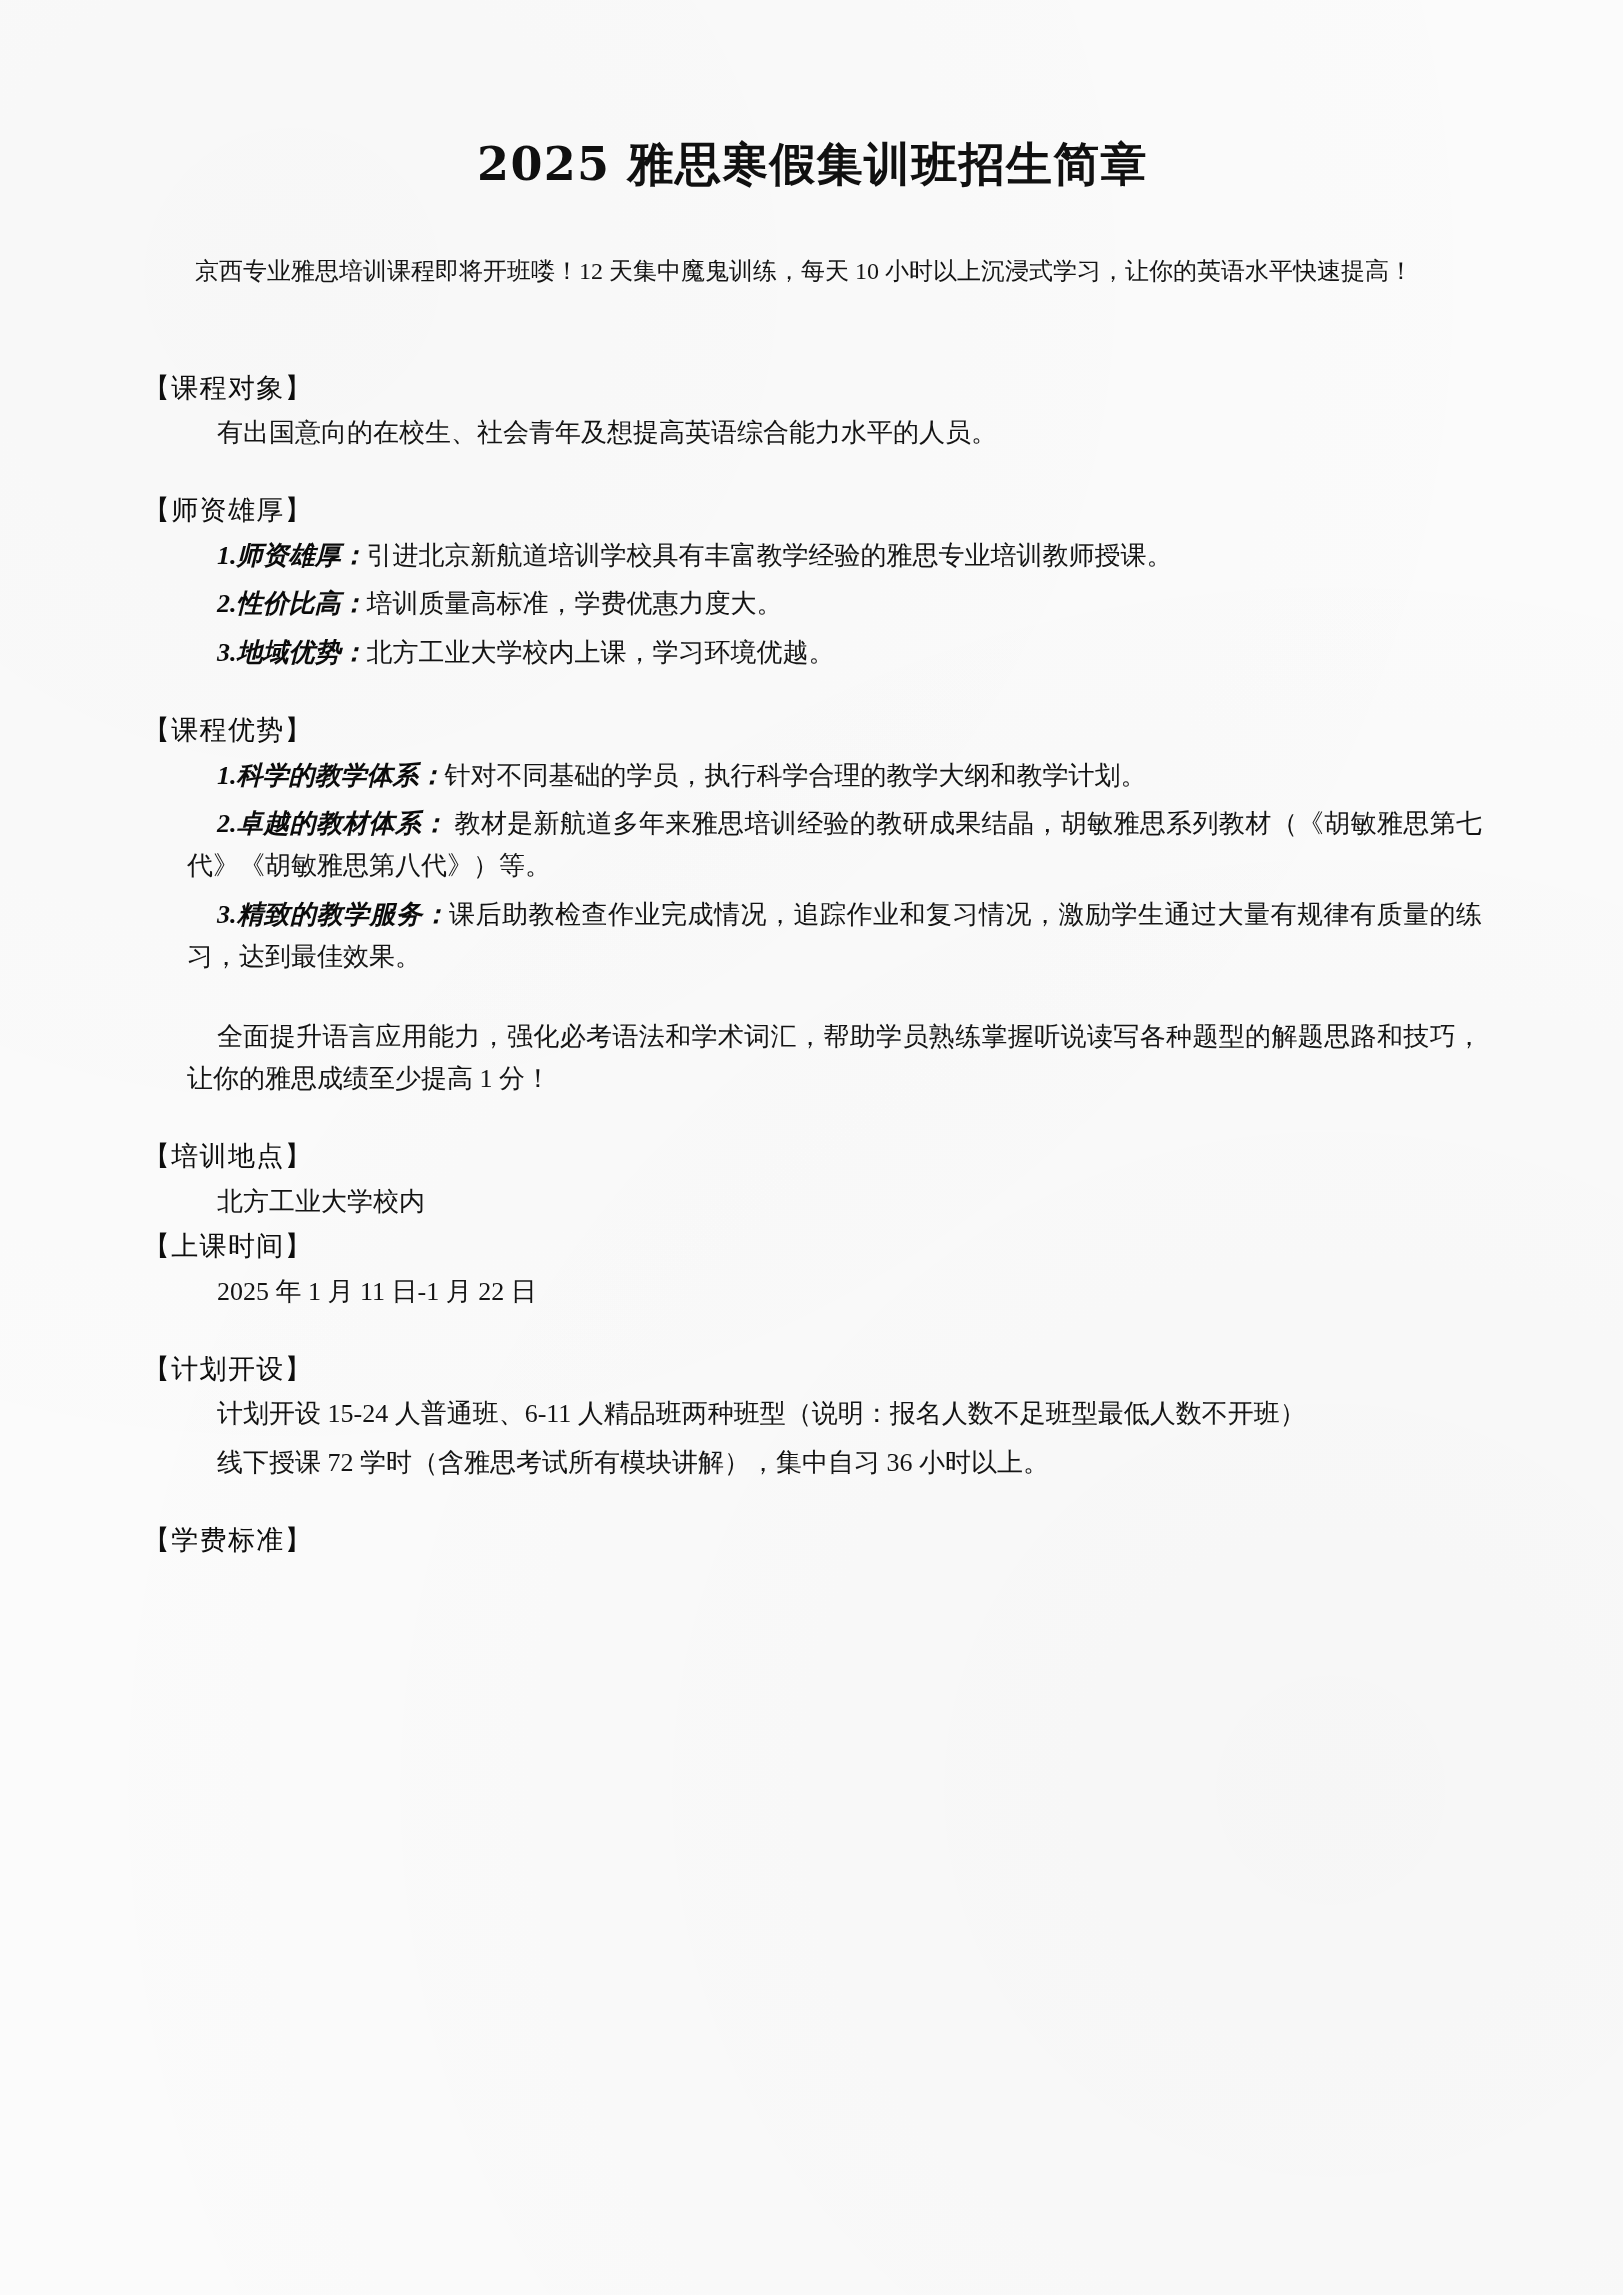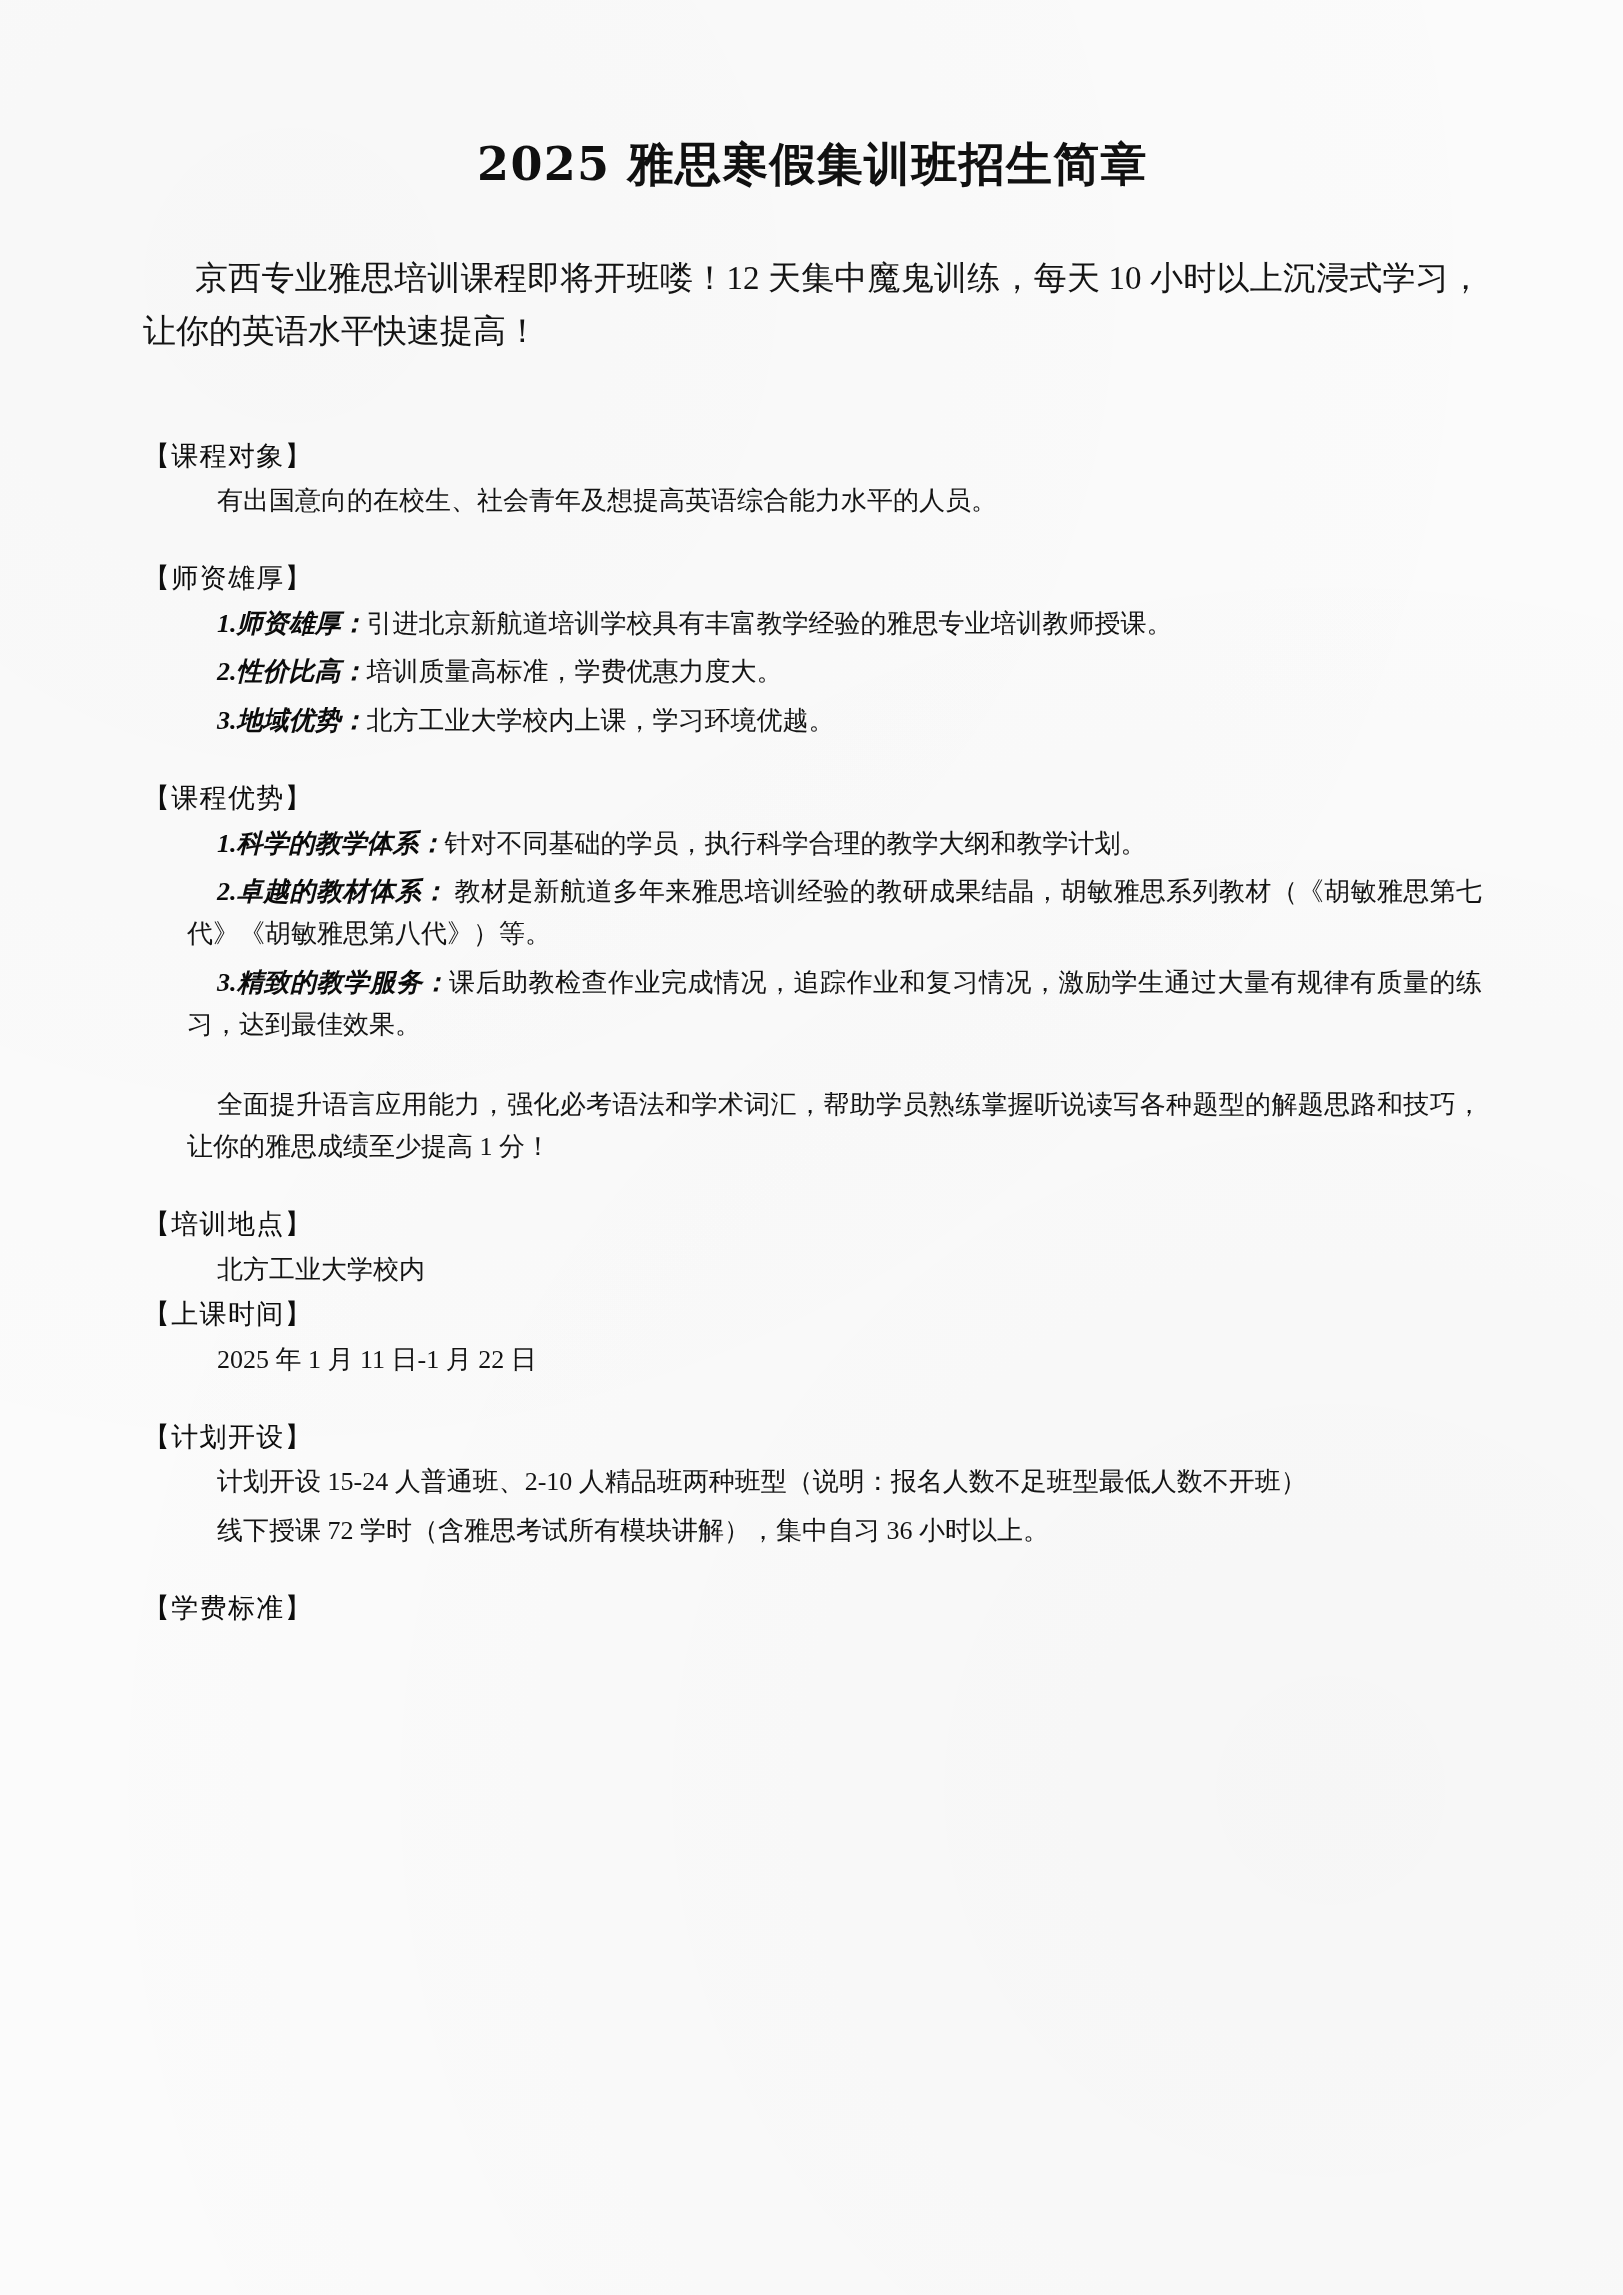--- a/index.html
+++ b/index.html
@@ -35,21 +35,21 @@
   .doc-title {
     font-family: "DejaVu Serif", "Liberation Serif", serif;
     font-weight: 700;
     font-size: 46px;
     letter-spacing: 1.3px;
     text-align: center;
     margin: 0 0 56px 0;
     color: #101010;
   }
   .para {
-    font-size: 33px;
+    font-size: 24px;
     line-height: 1.62;
     margin: 0 0 7.8px 0;
     text-align: justify;
     color: #141414;
   }
   .para.indent {
     text-indent: 52px;
   }
   .section {
     margin-top: 38px;
@@ -139,21 +139,21 @@
     <div class="section" style="margin-top:5.2px">
       <div class="section-head">【上课时间】</div>
       <div class="section-body">
         <p class="line tight">2025 年 1 月 11 日-1 月 22 日</p>
       </div>
     </div>
 
     <div class="section">
       <div class="section-head">【计划开设】</div>
       <div class="section-body">
-        <p class="para-block">计划开设 15-24 人普通班、2-10 人精品班两种班型（说明：报名人数不足班型最低人数不开班）</p>
+        <p class="para-block">计划开设 15-24 人普通班、6-11 人精品班两种班型（说明：报名人数不足班型最低人数不开班）</p>
         <p class="line">线下授课 72 学时（含雅思考试所有模块讲解），集中自习 36 小时以上。</p>
       </div>
     </div>
 
     <div class="section">
       <div class="section-head">【学费标准】</div>
     </div>
 
   </div>
 </div>

